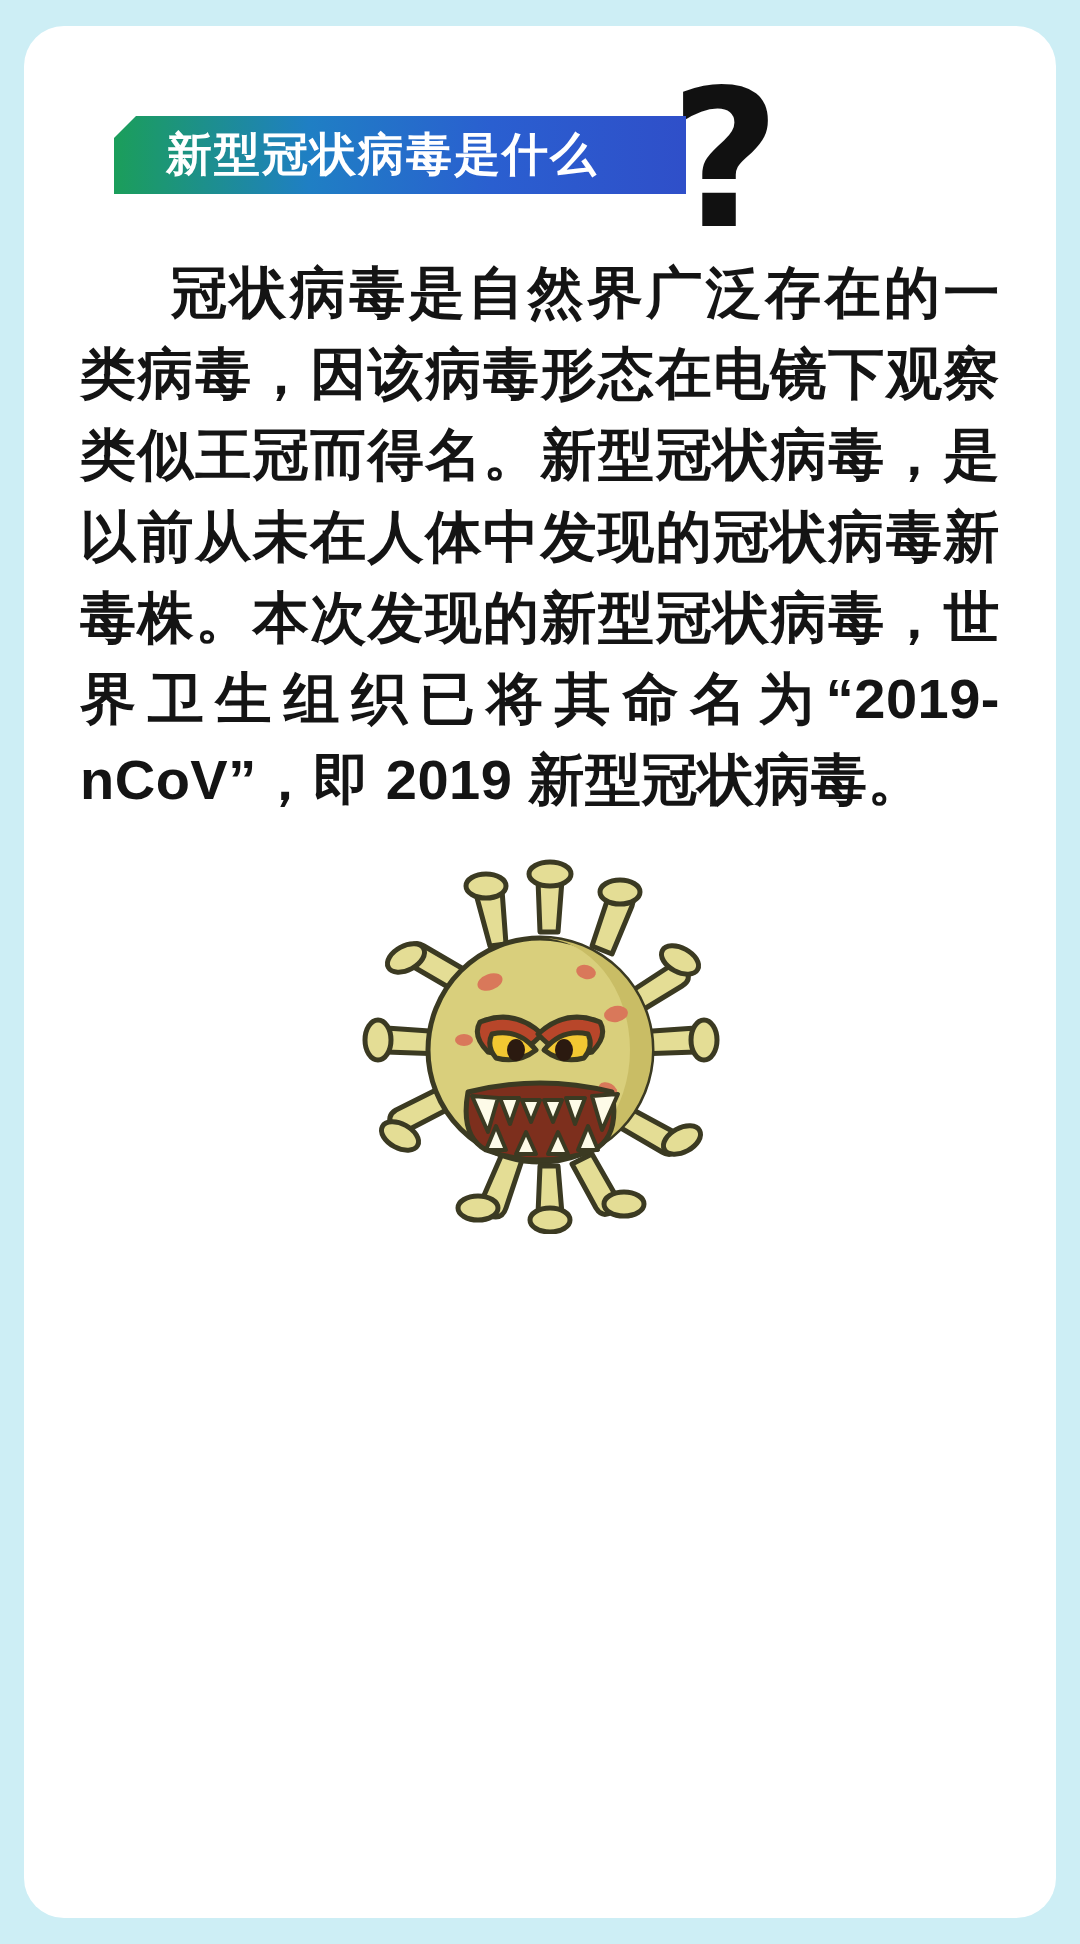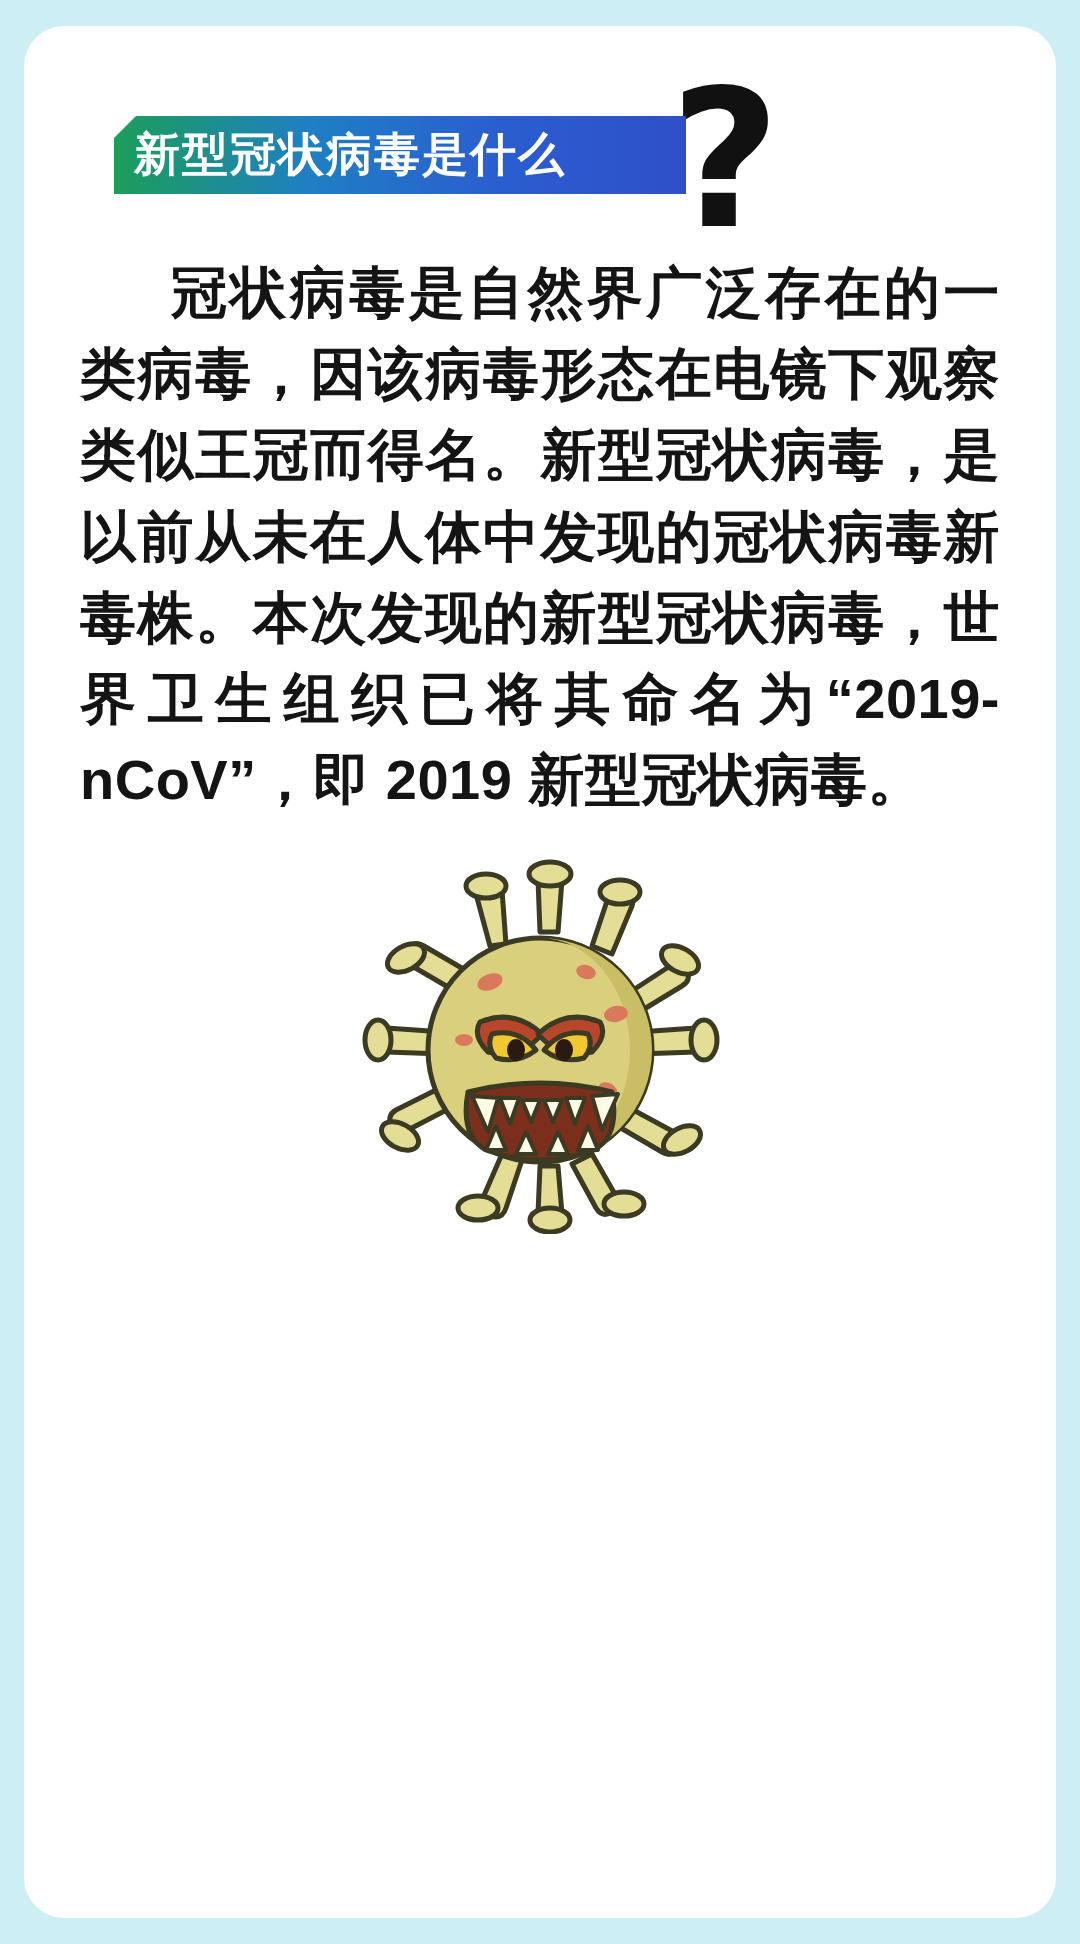--- a/index.html
+++ b/index.html
@@ -58,21 +58,21 @@
     background: linear-gradient(90deg, #1b9e5a 0%, #1f7fc4 34%, #2a5fd0 66%, #2f4fc9 100%);
     clip-path: polygon(22px 0, 100% 0, 100% 100%, 0 100%, 0 22px);
     display: flex;
     align-items: center;
   }
   .banner-text {
     color: #ffffff;
     font-size: 46px;
     font-weight: bold;
     letter-spacing: 2px;
-    padding-left: 20px;
+    padding-left: 52px;
     white-space: nowrap;
     font-family: "Liberation Sans", sans-serif;
   }
 
   
   .para {
     font-size: 56px;
     line-height: 1.45;
     color: #141414;
     font-weight: bold;

